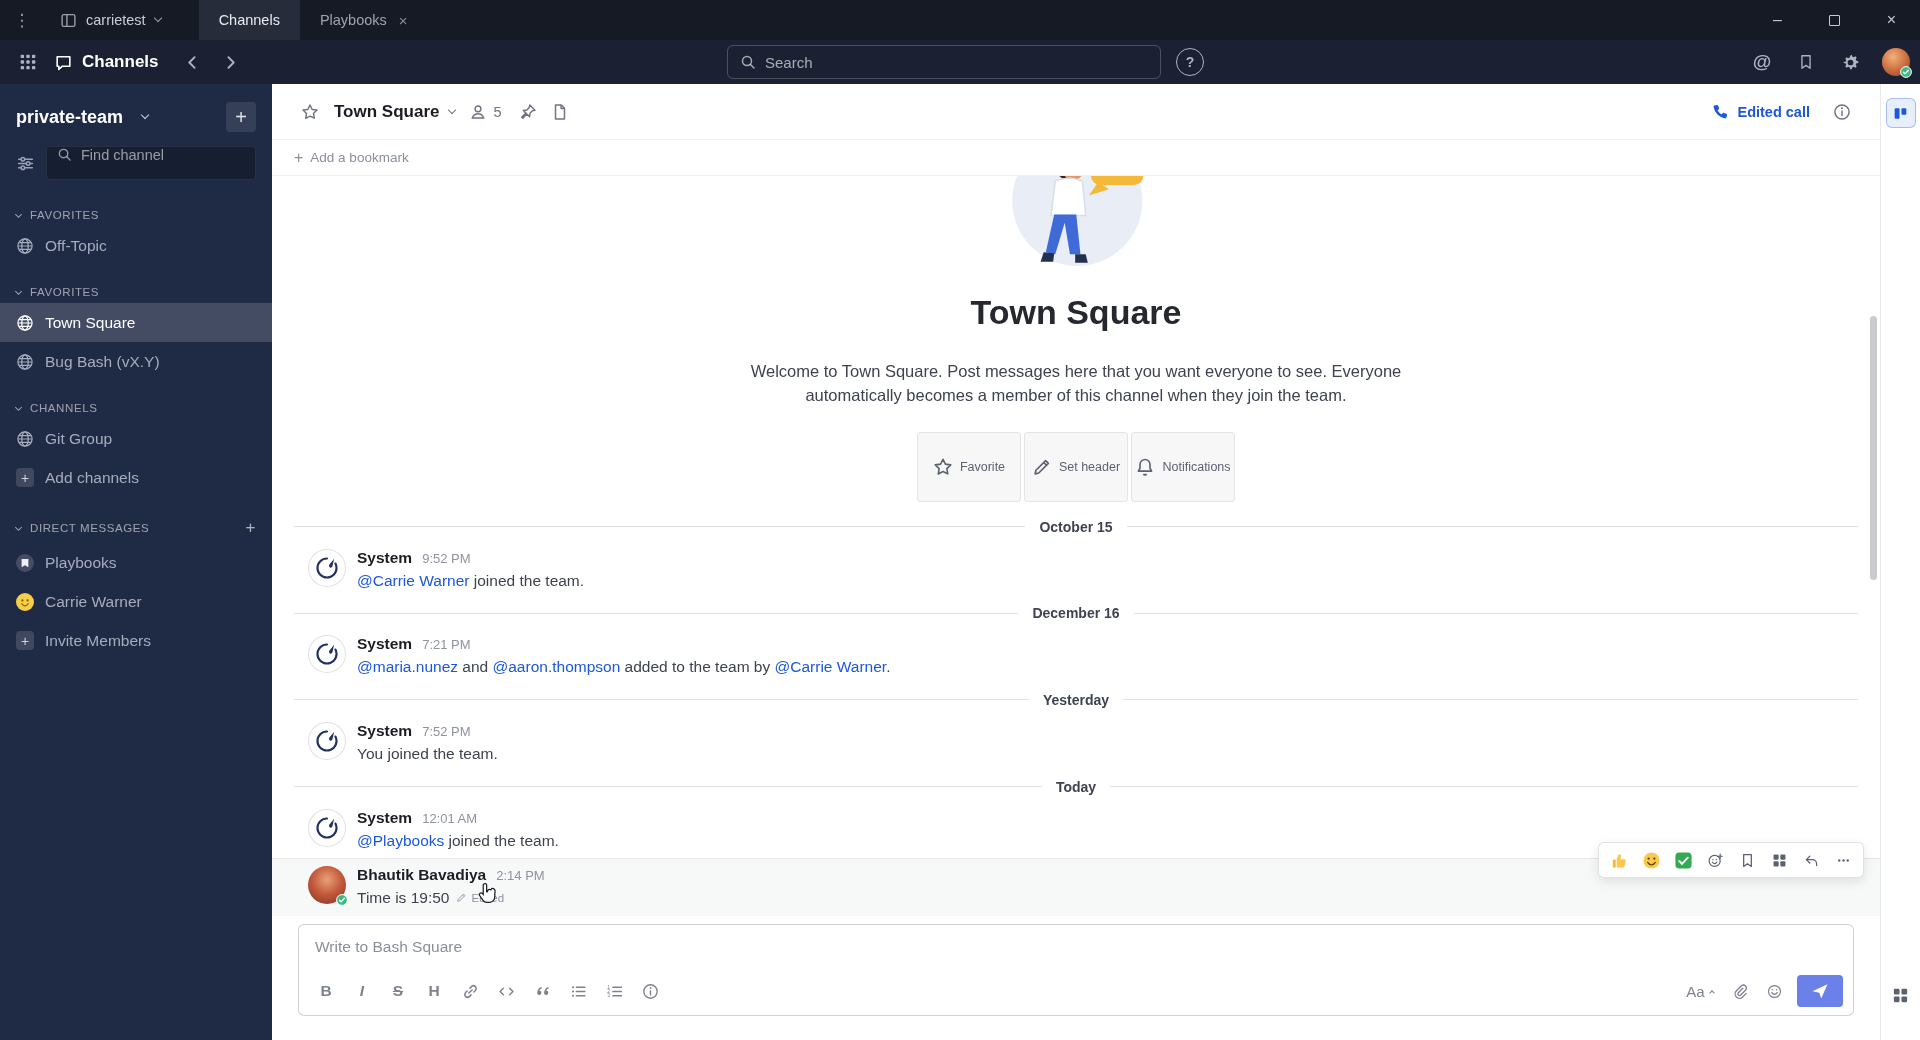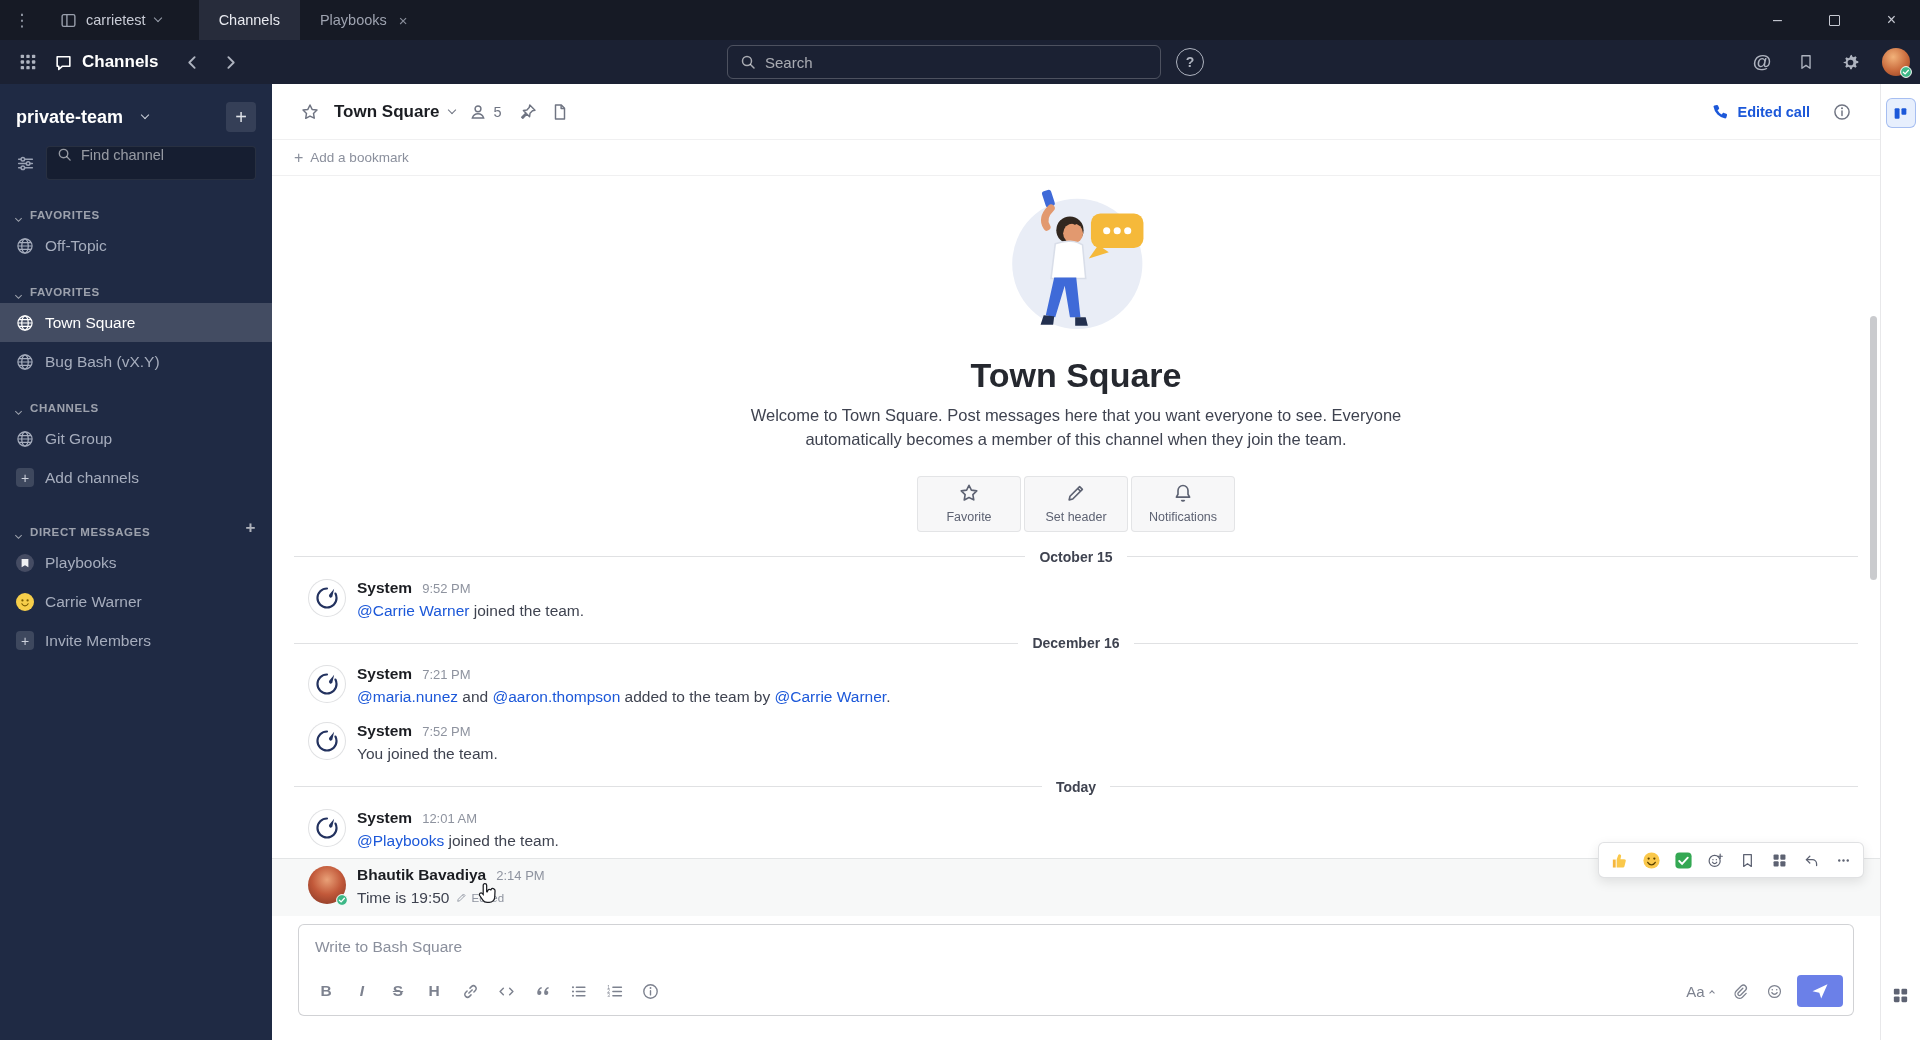--- a/index.html
+++ b/index.html
@@ -46,21 +46,21 @@
 .sidebar{width:272px;background:#1f2a44;color:#abb1c0;display:flex;flex-direction:column;flex:none}
 .sb-team{display:flex;align-items:center;padding:18px 16px 12px}
 .sb-teamname{color:#fff;font-weight:bold;font-size:18px;display:flex;gap:19px;align-items:center}
 .sb-teamname .chev{width:6px;height:6px;border-width:1.8px;color:#cdd2dc}
 .sb-add{margin-left:auto;width:30px;height:30px;border-radius:4px;background:rgba(255,255,255,0.10);color:#dfe2e8;font-size:20px;display:flex;align-items:center;justify-content:center}
 .sb-find{display:flex;align-items:center;gap:11px;padding:2px 16px 8px}
 .sb-filter{width:19px;height:19px;color:#9aa2b4}
 .findbox{flex:1;height:34px;background:rgba(0,0,0,0.28);border:1px solid rgba(255,255,255,0.08);border-radius:4px;display:flex;align-items:flex-start;gap:9px;padding:0 10px;color:rgba(255,255,255,0.55);font-size:14.5px}
 .findbox span[data-icon]{width:15px;height:15px}
 .sb-section{margin-top:16px}
-.sb-sechead{display:flex;align-items:flex-end;gap:9px;padding:5px 16px;font-size:11.5px;font-weight:bold;letter-spacing:0.6px;color:rgba(255,255,255,0.56)}
+.sb-sechead{display:flex;align-items:center;gap:9px;padding:5px 16px;font-size:11.5px;font-weight:normal;letter-spacing:0.6px;color:rgba(255,255,255,0.56)}
 .sb-secadd{margin-left:auto;font-size:17px;color:rgba(255,255,255,0.64)}
 .sb-item{display:flex;align-items:center;gap:11px;padding:0 16px;height:39px;font-size:15.5px;color:#a6adbd}
 .sb-item.active{background:rgba(255,255,255,0.16);color:#fff}
 .sb-ic{width:18px;height:18px;flex:none}
 .sb-ic svg{width:100%;height:100%}
 .plusboxinner{width:19px;height:19px;border-radius:4px;background:rgba(255,255,255,0.14);display:flex;align-items:center;justify-content:center;font-size:14px;color:#cdd2dc}
 
 
 .main{flex:1;display:flex;flex-direction:column;background:#fff;min-width:0;position:relative}
 .chead{height:56px;display:flex;align-items:center;padding:0 22px;border-bottom:1px solid rgba(63,67,80,0.08);flex:none}
@@ -75,23 +75,23 @@
 .startcall span[data-icon]{width:17px;height:17px}
 .bookmarkbar{height:36px;display:flex;align-items:center;padding:0 22px;border-bottom:1px solid rgba(63,67,80,0.08);flex:none}
 .bm-btn{display:flex;align-items:center;gap:7px;color:#8a8f9c;font-size:13.5px}
 .bm-plus{font-size:16px}
 
 
 .msgarea{flex:1;position:relative;overflow:hidden;display:flex;flex-direction:column;justify-content:flex-end}
 .intro{display:flex;flex-direction:column;align-items:center;padding-bottom:10px}
 .intro-illo{height:168px;display:block}
 .intro-title{font-size:34px;font-weight:bold;color:#25282f;margin-top:4px}
-.intro-desc{max-width:740px;text-align:center;font-size:16.5px;line-height:1.45;color:#3f4350;margin-top:9px}
+.intro-desc{max-width:740px;text-align:center;font-size:16.5px;line-height:1.45;color:#3f4350;margin-top:28px}
 .intro-actions{display:flex;gap:3px;margin-top:24px}
-.introbtn{width:104px;height:56px;background:#f7f7f8;border:1px solid rgba(63,67,80,0.10);border-radius:4px;display:flex;flex-direction:column;align-items:center;justify-content:center;gap:7px;color:#5d6272}
+.introbtn{width:104px;height:70px;background:#f7f7f8;border:1px solid rgba(63,67,80,0.10);border-radius:4px;display:flex;flex-direction:row;align-items:center;justify-content:center;gap:7px;color:#5d6272}
 .ib-ic{width:20px;height:20px}
 .ib-ic svg{width:100%;height:100%}
 .ib-label{font-size:12.5px;color:#5d6272}
 .divider{display:flex;align-items:center;padding:7px 22px}
 .dline{flex:1;height:1px;background:rgba(63,67,80,0.16)}
 .dlabel{margin:0 14px;font-size:14px;font-weight:bold;color:#3f4350}
 .msg{display:flex;gap:11px;padding:7px 22px 7px 36px;position:relative}
 .msg.hovered{background:rgba(63,67,80,0.04);border-top:1px solid rgba(63,67,80,0.10)}
 .avatar{width:38px;height:38px;border-radius:50%;flex:none;position:relative}
 .sysav{background:#fff;border:1px solid rgba(63,67,80,0.16);display:flex;align-items:center;justify-content:center}
@@ -534,20 +534,25 @@
               </span>
             </div>
             <div class="mbody">
               <div class="mhead">
                 <span class="mauthor">System</span>
                 <span class="mtime">7:21 PM</span>
               </div>
               <div class="mtext"><span class="mlink">@maria.nunez</span><span> and </span><span class="mlink">@aaron.thompson</span><span> added to the team by </span><span class="mlink">@Carrie Warner</span><span>.</span></div>
             </div>
           </div>
+          <div class="divider">
+            <span class="dline"></span>
+            <span class="dlabel">Yesterday</span>
+            <span class="dline"></span>
+          </div>
           <div class="msg">
             <div class="avatar sysav">
               <span data-icon="syslogo">
                 <svg viewBox="0 0 24 24">
                   <path d="M12 3.2a8.8 8.8 0 1 0 8.8 8.8 8.9 8.9 0 0 0-1-4.1" fill="none" stroke="#23325f" stroke-width="2" stroke-linecap="round"></path>
                   <path d="M18.6 3.4l-4.4 5.4a1.7 1.7 0 0 0 .3 2.4 1.7 1.7 0 0 0 2.4-.3z" fill="#23325f"></path>
                 </svg>
               </span>
             </div>
             <div class="mbody">

